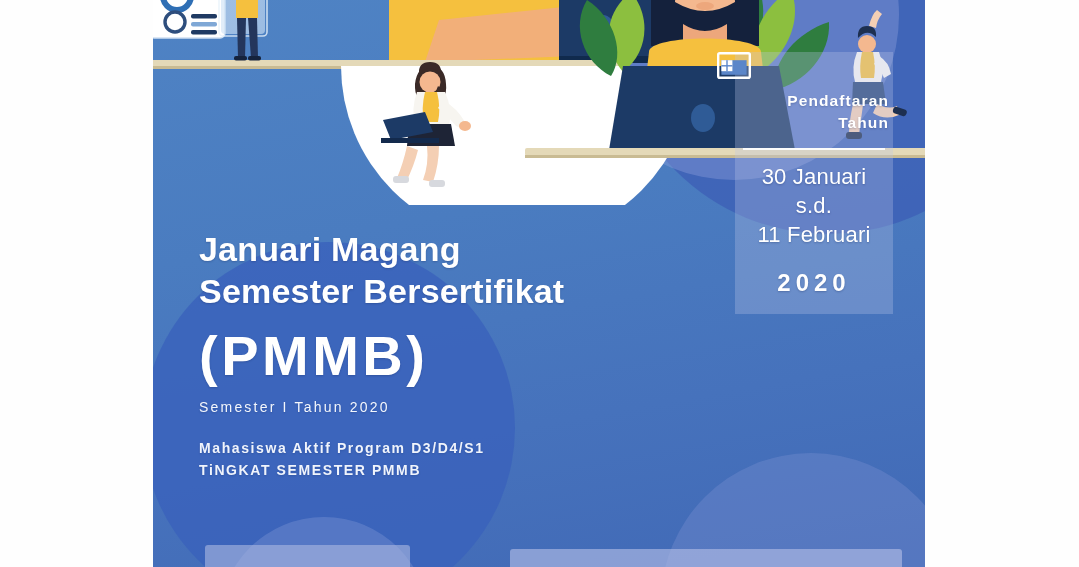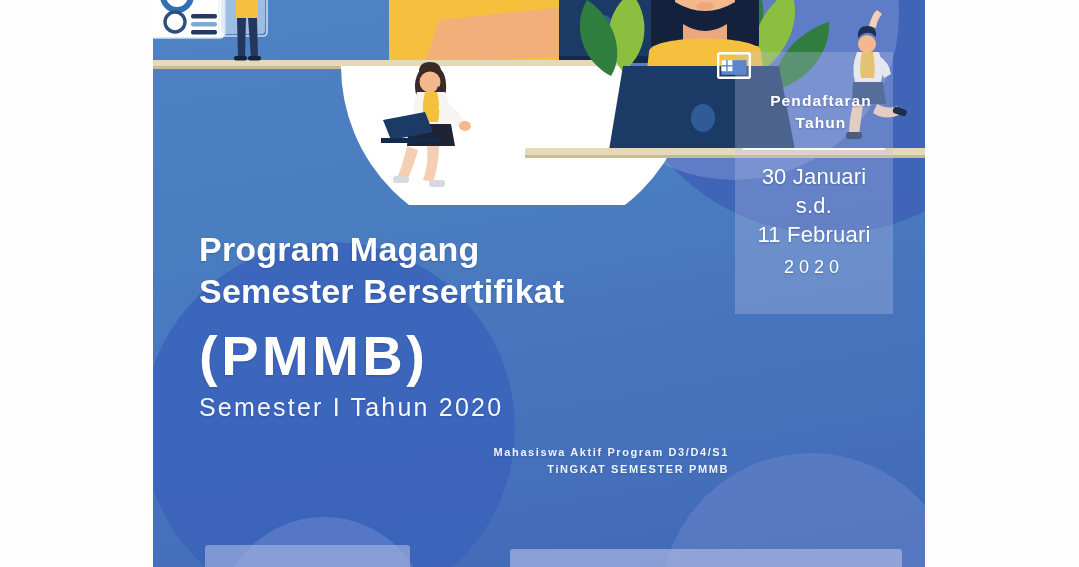--- a/index.html
+++ b/index.html
@@ -112,79 +112,78 @@
     color: #ffffff;
     font-size: 56px;
     font-weight: bold;
     letter-spacing: 3.5px;
     line-height: 1.22;
     margin-top: 10px;
     text-shadow: 0 1px 2px rgba(20,40,90,.28);
   }
   .sub {
     color: #f4f7fd;
-    font-size: 25px;
+    font-size: 14px;
     font-weight: normal;
     letter-spacing: 2.2px;
-    margin-top: 2px;
+    margin-top: 8px;
     text-shadow: 0 1px 2px rgba(20,40,90,.22);
   }
   .fine {
     color: #f0f4fc;
-    font-size: 11px;
+    font-size: 14px;
     font-weight: bold;
     letter-spacing: 1.6px;
     line-height: 1.62;
     margin-top: 22px;
     text-shadow: 0 1px 2px rgba(20,40,90,.22);
-    text-align: right;
   }
 
   
   #datepanel {
     position: absolute;
     left: 582px;
     top: 52px;
     width: 158px;
     height: 262px;
     background: rgba(188,198,233,.30);
     z-index: 20;
     padding: 38px 4px 0 4px;
     text-align: center;
   }
   .reg-label {
     color: #ffffff;
     font-size: 15.5px;
     font-weight: bold;
     letter-spacing: 1.1px;
     line-height: 1.42;
-    text-align: center;
+    text-align: right;
     padding-left: 14px;
     text-shadow: 0 1px 2px rgba(20,40,90,.28);
   }
   .divider {
     height: 2px;
     background: #ffffff;
     margin: 14px 4px 12px 4px;
     opacity: .92;
   }
   .date-line {
     color: #ffffff;
     font-size: 22px;
     font-weight: normal;
     line-height: 1.32;
     letter-spacing: .2px;
     text-shadow: 0 1px 2px rgba(20,40,90,.3);
   }
   .date-year {
     color: #ffffff;
-    font-size: 18px;
-    font-weight: normal;
+    font-size: 24px;
+    font-weight: bold;
     letter-spacing: 5px;
-    margin-top: 8px;
+    margin-top: 20px;
     text-shadow: 0 1px 2px rgba(20,40,90,.3);
   }
 
   
   #win-icon {
     position: absolute;
     left: 564px;
     top: 52px;
     width: 34px;
     height: 27px;
@@ -311,21 +310,21 @@
 
     <svg id="win-icon" viewBox="0 0 34 27">
       <rect x="1.2" y="1.2" width="31.6" height="24.6" rx="1.6" fill="none" stroke="#ffffff" stroke-width="2.4"></rect>
       <rect x="4.4" y="8.2" width="25.2" height="14.6" fill="#5b86c9"></rect>
       <rect x="4.4" y="8.2" width="11" height="11" fill="#ffffff"></rect>
       <rect x="9.3" y="8.2" width="1.4" height="11" fill="#5b86c9"></rect>
       <rect x="4.4" y="13.1" width="11" height="1.4" fill="#5b86c9"></rect>
     </svg>
 
     <div id="copy">
-      <div class="h1">Program Magang</div>
+      <div class="h1">Januari Magang</div>
       <div class="h1">Semester Bersertifikat</div>
       <div class="acronym">(PMMB)</div>
       <div class="sub">Semester I Tahun 2020</div>
       <div class="fine">
         <div>Mahasiswa Aktif Program D3/D4/S1</div>
         <div>TiNGKAT SEMESTER PMMB</div>
       </div>
     </div>
 
     <div id="datepanel">

